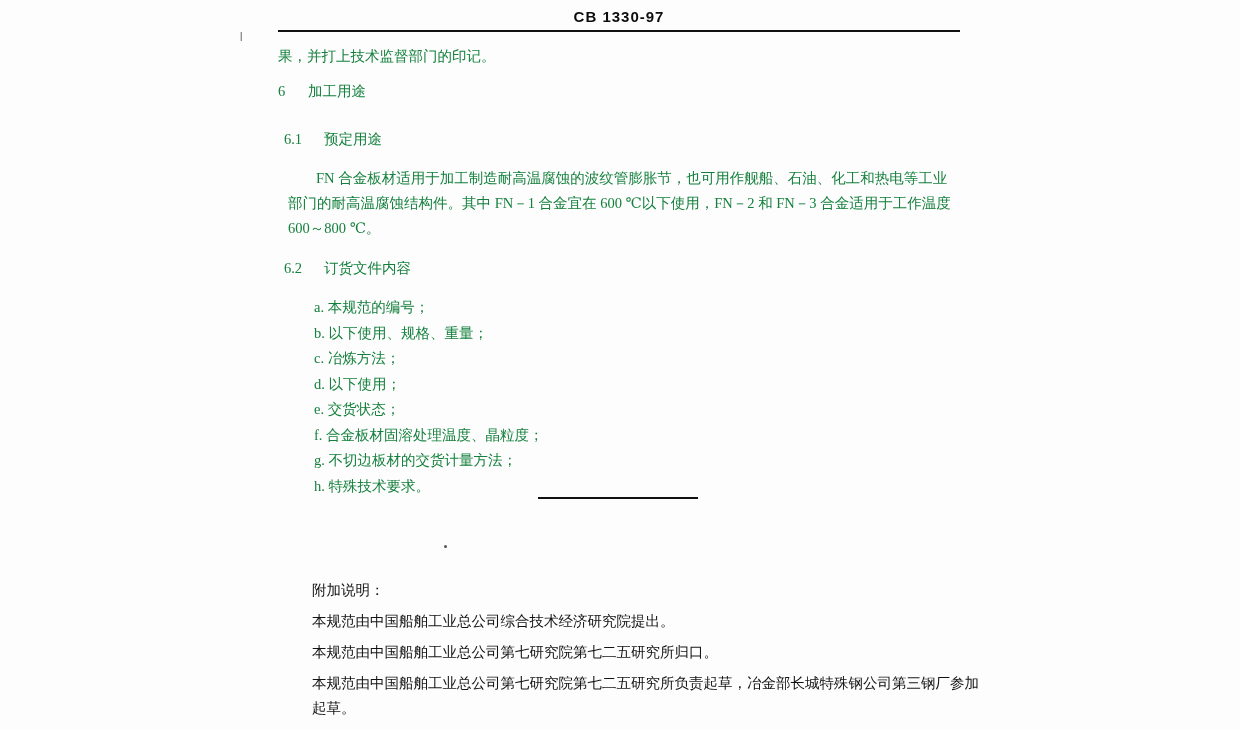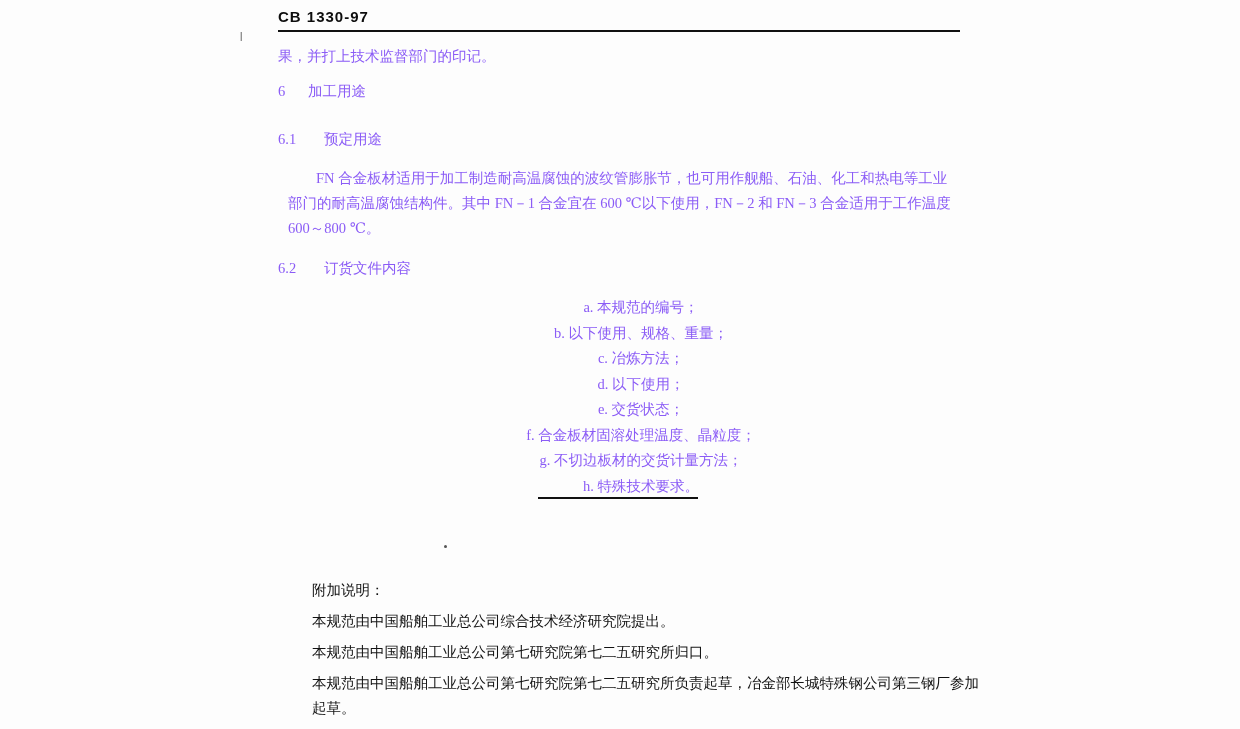--- a/index.html
+++ b/index.html
@@ -24,20 +24,21 @@
   }
   
   .header {
     position: absolute;
     left: 278px;
     top: 8px;
     width: 682px;
     height: 26px;
   }
   .header-title {
+    text-align: center;
     font-family: "Liberation Sans", sans-serif;
     font-weight: bold;
     font-size: 15px;
     letter-spacing: 1px;
     color: #0d0d0d;
   }
   .header-rule {
     position: absolute;
     left: 0;
     top: 22px;
@@ -55,21 +56,21 @@
     font-family: "Liberation Sans", sans-serif;
   }
   
   .content {
     position: absolute;
     left: 278px;
     top: 44px;
     width: 690px;
     font-size: 14.5px;
     line-height: 25px;
-    color: #8b5cf6;
+    color: #15803d;
   }
   .line {
     white-space: pre-wrap;
   }
   .para {
     margin: 0;
     text-align: justify;
   }
   .sec-head {
     margin: 0;
@@ -81,39 +82,39 @@
     min-width: 18px;
   }
   .sec-head .title {
     margin-left: 12px;
   }
   .blk-gap-small { height: 8px; }
   .blk-gap { height: 10px; }
   .sub-head .num {
     display: inline-block;
     min-width: 30px;
+    text-align: center;
   }
   .sub-head .title {
     margin-left: 16px;
   }
   .body-para {
     text-indent: 28px;
     margin: 10px;
   }
   .list {
     margin: 0;
     padding: 0;
     list-style: none;
   }
   .list li {
     margin: 0;
     padding: 0;
     text-indent: 36px;
     line-height: 25.5px;
-    text-align: center;
   }
   .sep-rule {
     position: absolute;
     left: 538px;
     top: 497px;
     width: 160px;
     border-top: 2px solid #111;
   }
   .dot-mark {
     position: absolute;

